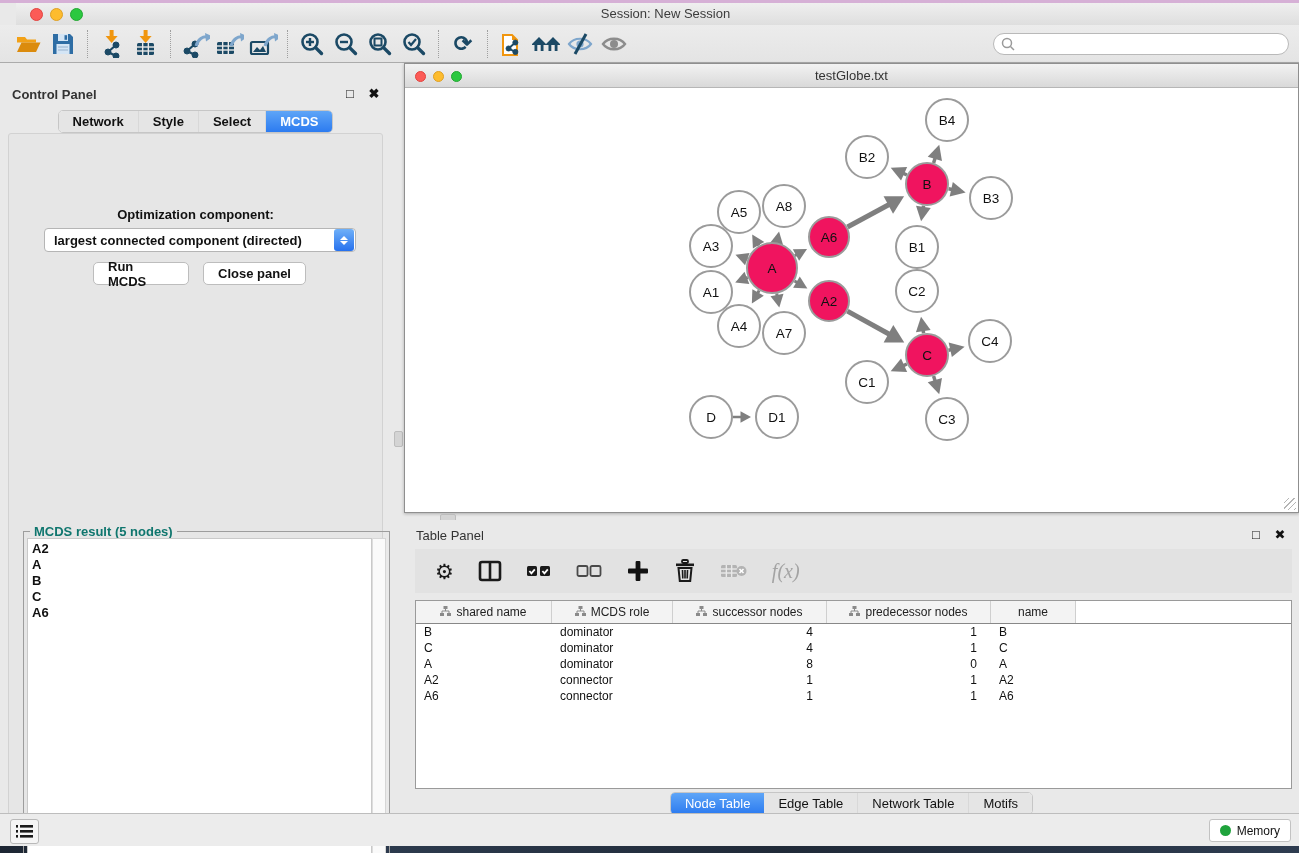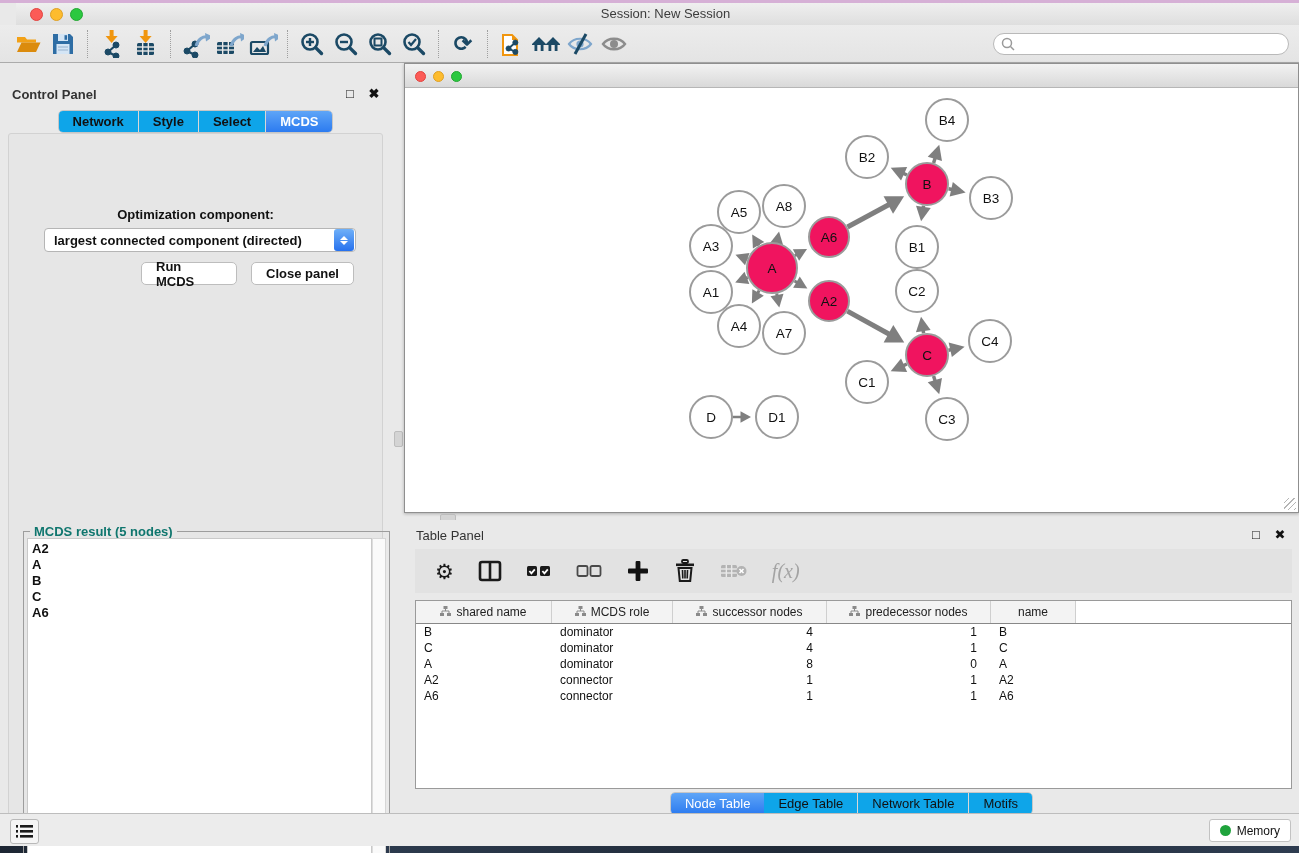--- a/index.html
+++ b/index.html
@@ -35,32 +35,32 @@
   .main { position:absolute; left:0; top:60px; width:100%; height:750px; background:#e9e9e9; }
 
   
   .cpanel { position:absolute; left:0; top:16px; width:391px; height:750px; background:#e9e9e9;font-weight:bold; }
   .panel-head { position:absolute; left:12px; top:8px; font-size:13px; color:#333; }
   .panel-ctl { position:absolute; top:7px; display:flex; gap:10px; font-size:13px; color:#111; }
   .cpanel .panel-ctl { right:10px; }
   .pctl { width:14px; text-align:center; cursor:default; }
   .tabbar { position:absolute; top:31px; left:0; right:0; display:flex; justify-content:center; }
   .seg { display:flex; border:1px solid #c6c6c6; border-radius:5px; overflow:hidden; background:#fff; height:23px; }
-  .seg .tab { padding:3px 14px; font-size:13px; color:#111; border-right:1px solid #d8d8d8; background:#0ea5e9; display:flex; align-items:center; }
+  .seg .tab { padding:3px 14px; font-size:13px; color:#111; border-right:1px solid #d8d8d8; background:#e5e5e5; display:flex; align-items:center; }
   .seg .tab:last-child { border-right:none; }
   .seg .tab.sel { background:linear-gradient(#5ea5f7,#2c7bf0); color:#fff; border-right:none; }
   .cbody { position:absolute; left:8px; top:54px; width:375px; height:689px; background:#e6e6e6; border:1px solid #d2d2d2; border-radius:3px; }
   .optlabel { position:absolute; left:0; right:0; top:73px; text-align:center; font-size:13px; color:#111; }
   .dropdown { position:absolute; left:35px; top:94px; width:312px; height:24px; background:#fff; border:1px solid #b5b5b5; border-radius:4px; display:flex; align-items:center; }
   .dropdown .dval { flex:1; padding-left:9px; font-size:13px; color:#111; white-space:nowrap; overflow:hidden; }
   .stepper { width:20px; height:22px; border-radius:3px; margin-right:1px; background:linear-gradient(#6fb0f8,#2671ee); display:flex; flex-direction:column; align-items:center; justify-content:center; gap:1px; }
   .stepper i { width:0; height:0; border-left:4px solid transparent; border-right:4px solid transparent; }
   .stepper .up { border-bottom:4px solid #fff; }
   .stepper .dn { border-top:4px solid #fff; }
-  .btn { position:absolute; height:23px; background:#fff; border:1px solid #bdbdbd; border-radius:5px; font-size:13px; color:#111; display:flex; align-items:center; justify-content:center; padding:0 14px;margin-left:48px; }
+  .btn { position:absolute; height:23px; background:#fff; border:1px solid #bdbdbd; border-radius:5px; font-size:13px; color:#111; display:flex; align-items:center; justify-content:center; padding:0 14px; }
   .groupbox { position:absolute; left:14px; top:397px; width:367px; height:335px; border:1px solid #9d9d9d; }
   .grouplabel { position:absolute; left:6px; top:-8px; background:#e6e6e6; padding:0 4px; font-size:13px; color:#0f766e; }
   .resultlist { position:absolute; left:3px; top:6px; right:17px; bottom:3px; background:#fff; border:1px solid #c9c9c9; padding:2px 4px; overflow:hidden; }
   .resultlist div { font-size:13px; line-height:16px; color:#111; }
   .vscroll { position:absolute; right:3px; top:6px; width:14px; bottom:3px; background:#fafafa; border:1px solid #d6d6d6; border-left:1px solid #ddd; }
 
   
   .netwin { position:absolute; left:404px; top:0; width:895px; height:450px; border:1px solid #8f8f8f; background:#fff; box-shadow:0 1px 3px rgba(0,0,0,.25); }
   .netwin .wtitle { position:absolute; left:0; top:0; right:0; height:24px; background:linear-gradient(#f2f2f2,#d9d9d9); border-bottom:1px solid #b6b6b6; }
   .netwin .wtitle .title { position:absolute; left:0; right:0; top:4px; text-align:center; font-size:13px; color:#333; }
@@ -332,20 +332,21 @@
 
     <div class="split-v"></div>
 
     <div class="netwin">
       <div class="wtitle">
         <div class="lights">
           <div class="light red"></div>
           <div class="light yellow"></div>
           <div class="light green"></div>
         </div>
+        <div class="title">testGlobe.txt</div>
       </div>
       <div class="canvas">
         <svg id="graph-svg" width="893" height="424" viewBox="0 0 893 424">
             <line x1="342.805285255868" y1="189.51923203047818" x2="340.0587138321243" y2="190.59985029555764" stroke="#7F7F7F" stroke-width="3"></line>
             <polygon points="330.194714744132,194.48076796952182 339.50342529701305,183.72586639662583 344.33626617402507,196.0093369590313" fill="#7F7F7F"></polygon>
             <line x1="342.542042673692" y1="171.17909735772497" x2="340.42927839011054" y2="170.4171167964333" stroke="#7F7F7F" stroke-width="3"></line>
             <polygon points="330.457957326308,166.82090264227503 344.5498119320963,164.88708937069933 340.07150751371057,177.30420616713266" fill="#7F7F7F"></polygon>
             <line x1="354.14236951936846" y1="202.59825963262514" x2="352.0995875227352" y2="206.18860374791998" stroke="#7F7F7F" stroke-width="3"></line>
             <polygon points="346.85763048063154,215.40174036737486 347.3521547298866,201.1864160387885 358.825117312604,207.7141361289553" fill="#7F7F7F"></polygon>
             <line x1="353.8" y1="157.6" x2="352.58153846153846" y2="155.5323076923077" stroke="#7F7F7F" stroke-width="3"></line>

